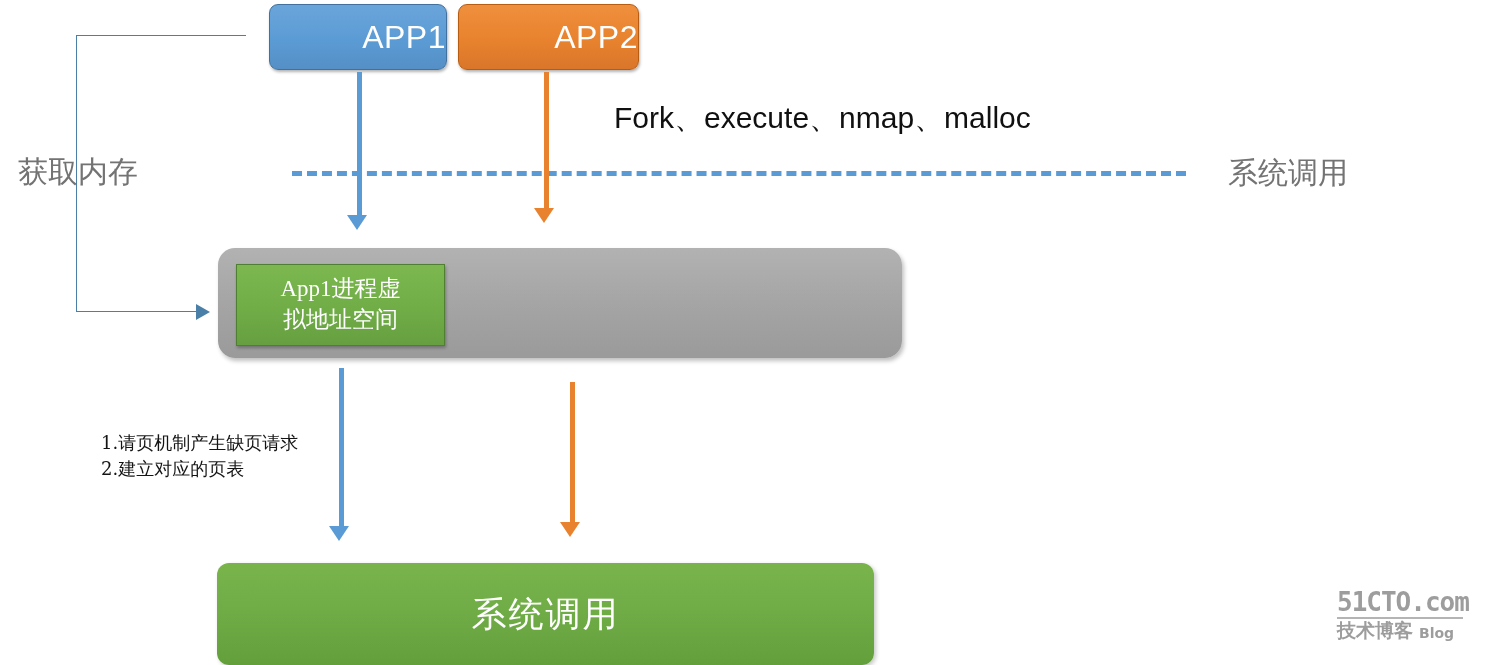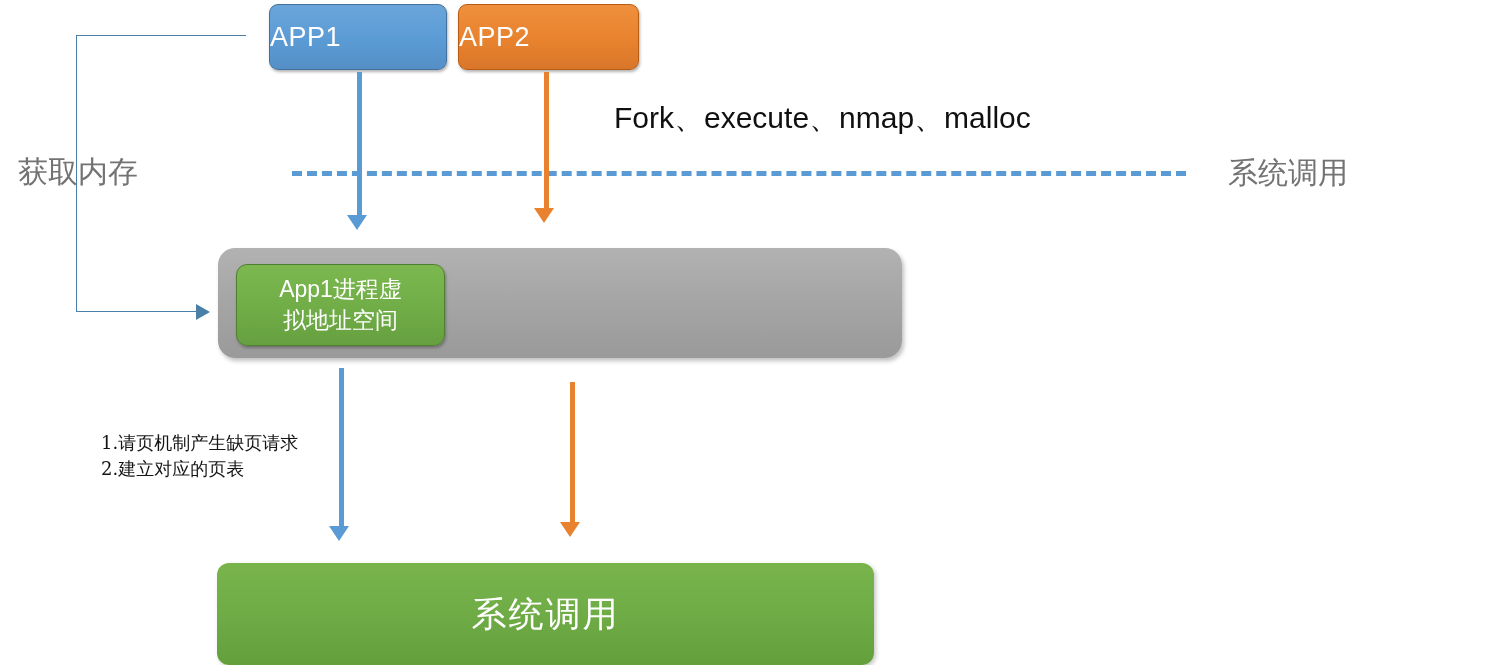--- a/index.html
+++ b/index.html
@@ -17,24 +17,24 @@
     background: #ffffff;
     overflow: hidden;
   }
   .abs { position: absolute; }
 
   
   .app-box {
     position: absolute;
     display: flex;
     align-items: center;
-    justify-content: flex-start;
+    justify-content: flex-end;
     border-radius: 9px;
     color: #ffffff;
-    font-size: 27px;
+    font-size: 32px;
     letter-spacing: 0.5px;
     font-family: "Liberation Sans", sans-serif;
     box-shadow: 1px 2px 3px rgba(0,0,0,0.30);
   }
   .app1 {
     left: 269px; top: 4px; width: 176px; height: 64px;
     background: linear-gradient(to bottom, #6aa5da 0%, #5b9bd5 55%, #558fc6 100%);
     border: 1px solid #41719c;
   }
   .app2 {
@@ -79,25 +79,26 @@
     border-radius: 17px;
     background: linear-gradient(to bottom, #b2b2b2 0%, #a6a6a6 45%, #9a9a9a 100%);
     box-shadow: 2px 3px 4px rgba(0,0,0,0.25);
   }
   .vas-box {
     position: absolute;
     display: flex;
     align-items: center;
     justify-content: center;
     text-align: center;
-    border-radius: 11px;
+    border-radius: 0;
     color: #ffffff;
     font-size: 23px;
     line-height: 1.33;
     box-shadow: 1px 2px 3px rgba(0,0,0,0.28);
+    font-family: Liberation Serif, serif;
   }
   .vas-green {
     left: 236px; top: 264px; width: 207px; height: 80px;
     background: linear-gradient(to bottom, #7cb84f 0%, #70ad47 55%, #669f40 100%);
     border: 1px solid #507e32;
   }
   .vas-orange {
     left: 464px; top: 264px; width: 216px; height: 80px;
     background: linear-gradient(to bottom, #ef8f3d 0%, #e8822e 55%, #d9762a 100%);
     border: 1px solid #b85c12;
@@ -245,14 +246,22 @@
 
   <div class="abs annot-paging cn-serif">
     <div>1.请页机制产生缺页请求</div>
     <div>2.建立对应的页表</div>
   </div>
 
   <div class="abs phys-mem cn-serif">
     <span>系统调用</span>
   </div>
 
+  <div class="abs watermark">
+    <div class="wm-top">51CTO.com</div>
+    <div class="wm-rule"></div>
+    <div class="wm-bottom">
+      <span class="wm-cn">技术博客</span>
+      <span class="wm-blog">Blog</span>
+    </div>
+  </div>
 
 </div>
 
 </body></html>

